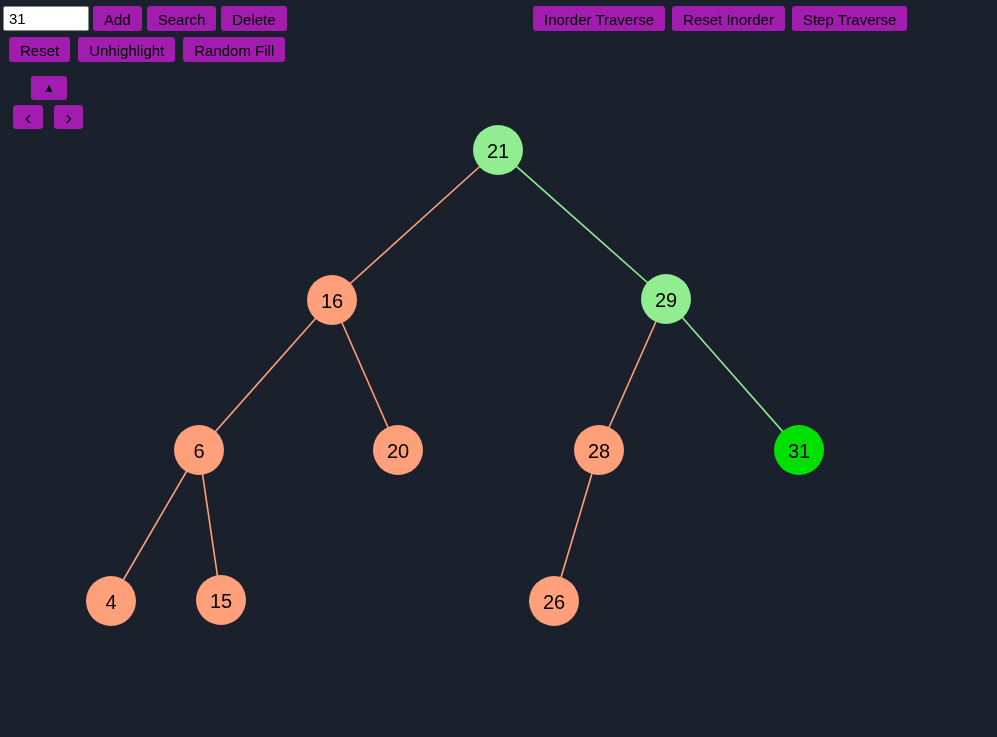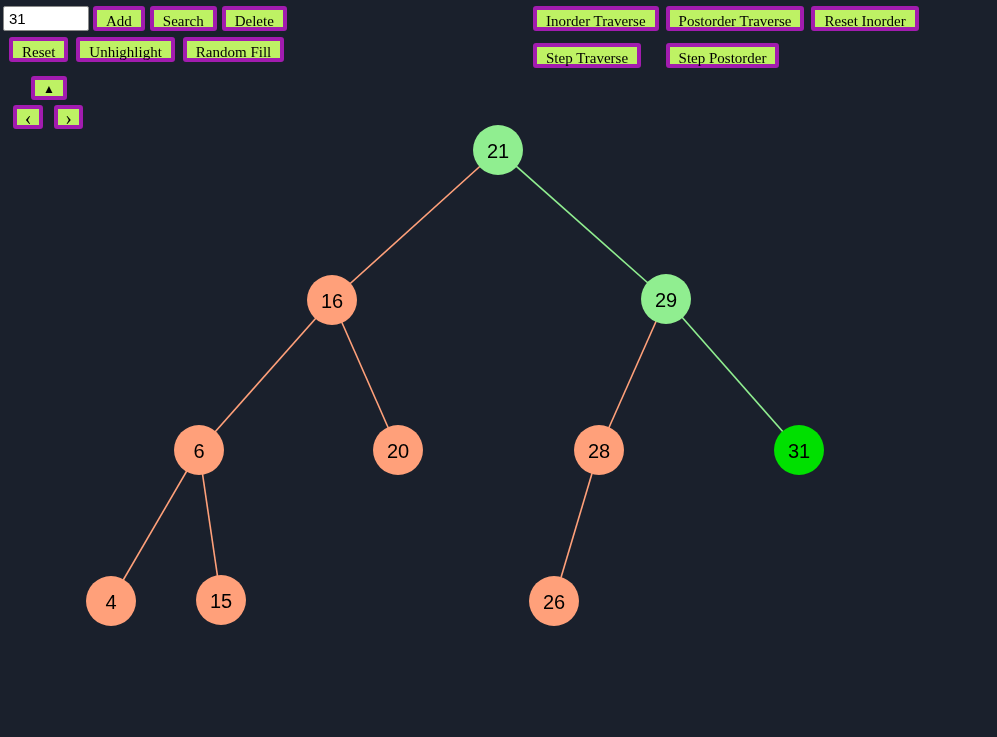--- a/index.html
+++ b/index.html
@@ -8,26 +8,26 @@
   }
   body {
     width: 997px;
     height: 737px;
     position: relative;
     overflow: hidden;
     background: #1a202c;
     font-family: "Liberation Sans", sans-serif;
   }
   .btn {
-    background: #bef264;
-    border: 4px solid #a21caf;
+    background: #a21caf;
+    border: 2px solid #a21caf;
     border-radius: 3px;
     color: #000;
     font-size: 15px;
-    font-family: Liberation Serif, serif;
+    font-family: Liberation Sans, sans-serif;
     padding: 2px 9px;
     height: 25px;
     line-height: 19px;
     cursor: pointer;
     white-space: nowrap;
     box-sizing: border-box;
   }
   .value-input {
     position: absolute;
     left: 3px;
@@ -145,24 +145,22 @@
 </div>
 
 <div class="toolbar-left-row2">
   <button class="btn">Reset</button>
   <button class="btn">Unhighlight</button>
   <button class="btn">Random Fill</button>
 </div>
 
 <div class="toolbar-right">
   <button class="btn">Inorder Traverse</button>
-  <button class="btn">Postorder Traverse</button>
   <button class="btn">Reset Inorder</button>
   <button class="btn">Step Traverse</button>
-  <button class="btn">Step Postorder</button>
 </div>
 
 <button class="btn pad-btn pad-up">
   <span>▲</span>
 </button>
 <button class="btn pad-btn pad-left">
   <span>‹</span>
 </button>
 <button class="btn pad-btn pad-right">
   <span>›</span>

